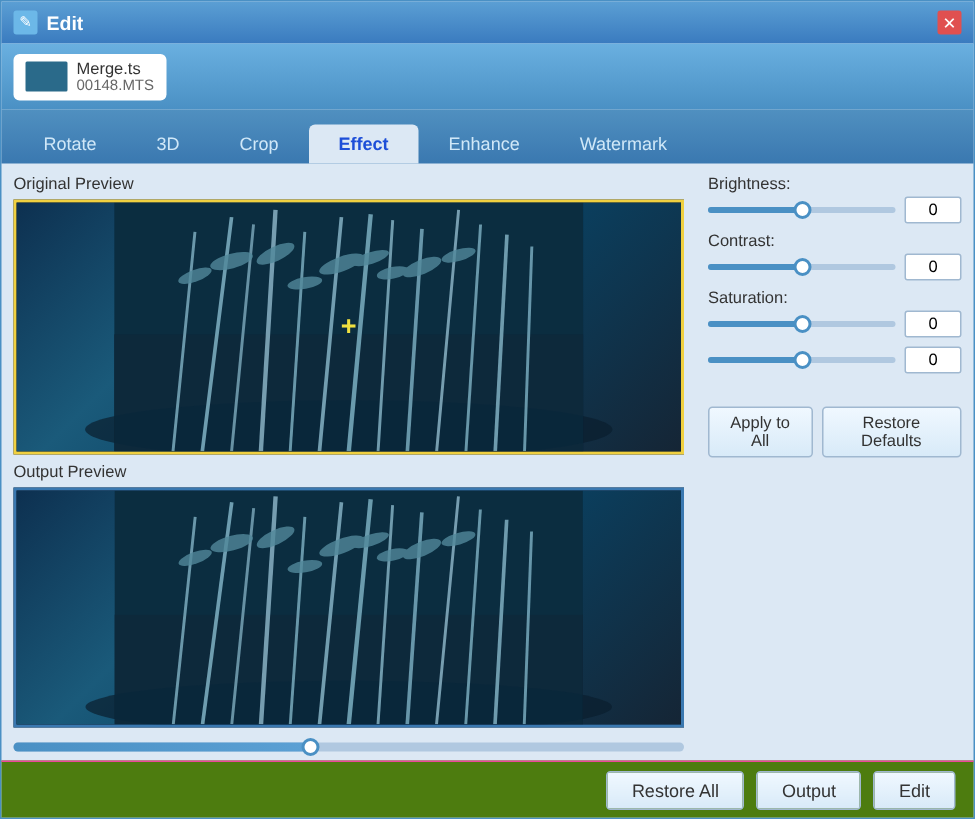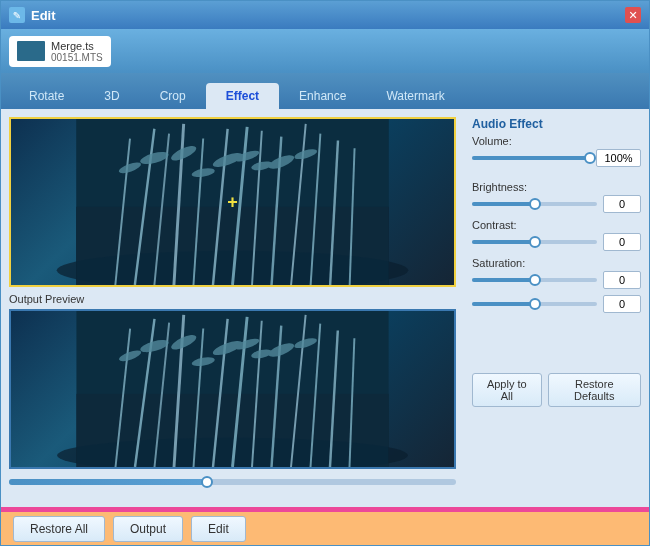--- a/index.html
+++ b/index.html
@@ -49,21 +49,21 @@
     .slider-fill { height: 100%; background: #4a90c4; border-radius: 2px; }
     .slider-thumb { width: 12px; height: 12px; background: white; border: 2px solid #4a90c4; border-radius: 50%; position: absolute; top: -4px; cursor: pointer; }
     .num-input { width: 38px; height: 18px; border: 1px solid #a0b8d0; border-radius: 2px; text-align: center; font-size: 11px; background: white; }
 
     .checkbox-row { display: flex; align-items: center; gap: 6px; }
     .checkbox { width: 13px; height: 13px; border: 1px solid #888; background: white; display: flex; align-items: center; justify-content: center; cursor: pointer; }
 
     .bottom-buttons { display: flex; gap: 6px; justify-content: flex-end; margin-top: auto; }
     .action-btn { padding: 4px 10px; border: 1px solid #a0b8d0; border-radius: 3px; background: linear-gradient(to bottom, #f0f8ff, #d8eaf8); font-size: 11px; cursor: pointer; color: #333; }
 
-    .footer { height: 38px; background: #fdba74; border-top: 5px solid #ec4899; display: flex; align-items: center; padding: 0 12px; gap: 8px; flex-shrink: 0; }
+    .footer { height: 38px; background: #4d7c0f; border-top: 1px solid #ec4899; display: flex; align-items: center; justify-content: flex-end; padding: 0 12px; gap: 8px; flex-shrink: 0; }
     .footer-btn { padding: 5px 16px; border: 1px solid #a0b8d0; border-radius: 3px; background: linear-gradient(to bottom, #f0f8ff, #d8eaf8); font-size: 12px; cursor: pointer; color: #333; }
 
     
     .plant-svg { position: absolute; inset: 0; width: 100%; height: 100%; }
   </style>
 </head>
 <body>
 
 <div class="window">
 
@@ -71,39 +71,40 @@
     <div class="title-bar-icon">✎</div>
     <span class="title-text">Edit</span>
     <div class="close-btn">✕</div>
   </div>
 
   <div class="file-bar">
     <div class="file-item">
       <div class="file-thumb"></div>
       <div>
         <div class="file-name">Merge.ts</div>
-        <div class="file-sub">00151.MTS</div>
+        <div class="file-sub">00148.MTS</div>
       </div>
     </div>
   </div>
 
   <div class="tab-bar">
     <div class="tab">Rotate</div>
     <div class="tab">3D</div>
     <div class="tab">Crop</div>
     <div class="tab active">Effect</div>
     <div class="tab">Enhance</div>
     <div class="tab">Watermark</div>
   </div>
 
   <div class="content">
 
     <div class="left-panel">
 
       <div class="preview-section">
+        <div class="preview-label">Original Preview</div>
         <div class="preview-box original-preview">
           <div class="preview-img">
             <svg class="plant-svg" viewBox="0 0 320 170" xmlns="http://www.w3.org/2000/svg">
               <rect width="320" height="170" fill="#0d2535"></rect>
               <rect width="320" height="80" y="90" fill="#102030"></rect>
 
               <ellipse cx="160" cy="155" rx="180" ry="20" fill="#0a1e2e" opacity="0.7"></ellipse>
 
               <g opacity="0.9">
                 <line x1="40" y1="170" x2="55" y2="20" stroke="#8ab0c0" stroke-width="2"></line>
@@ -184,35 +185,22 @@
         <div class="seekbar">
           <div class="seekbar-fill"></div>
           <div class="seekbar-thumb"></div>
         </div>
       </div>
 
     </div>
 
     <div class="right-panel">
 
+
       <div>
-        <div class="section-title">Audio Effect</div>
-        <div class="effect-row">
-          <div class="effect-label">Volume:</div>
-          <div class="slider-row">
-            <div class="slider-track" style="flex:1">
-              <div class="slider-fill" style="width:100%"></div>
-              <div class="slider-thumb" style="left:calc(100% - 6px)"></div>
-            </div>
-            <input type="text" class="num-input" style="width: 45px;" value="100%">
-          </div>
-        </div>
-      </div>
-
-      <div>
 
         <div class="effect-row">
           <div class="effect-label">Brightness:</div>
           <div class="slider-row">
             <div class="slider-track">
               <div class="slider-fill" style="width:50%"></div>
               <div class="slider-thumb" style="left:calc(50% - 6px)"></div>
             </div>
             <input type="text" class="num-input" value="0" style="">
           </div>
@@ -246,21 +234,21 @@
               <div class="slider-fill" style="width:50%"></div>
               <div class="slider-thumb" style="left:calc(50% - 6px)"></div>
             </div>
             <input type="text" class="num-input" value="0" style="">
           </div>
         </div>
 
       </div>
 
       <div class="bottom-buttons" style="flex-direction:column; gap:4px; margin-top:8px;">
-        <div style="display:flex; gap:6px; justify-content:flex-end;margin-top:38px;">
+        <div style="display:flex; gap:6px; justify-content:flex-end;">
           <button class="action-btn">Apply to All</button>
           <button class="action-btn">Restore Defaults</button>
         </div>
       </div>
     </div>
   </div>
 
   <div class="footer">
     <button class="footer-btn">Restore All</button>
     <button class="footer-btn">Output</button>

